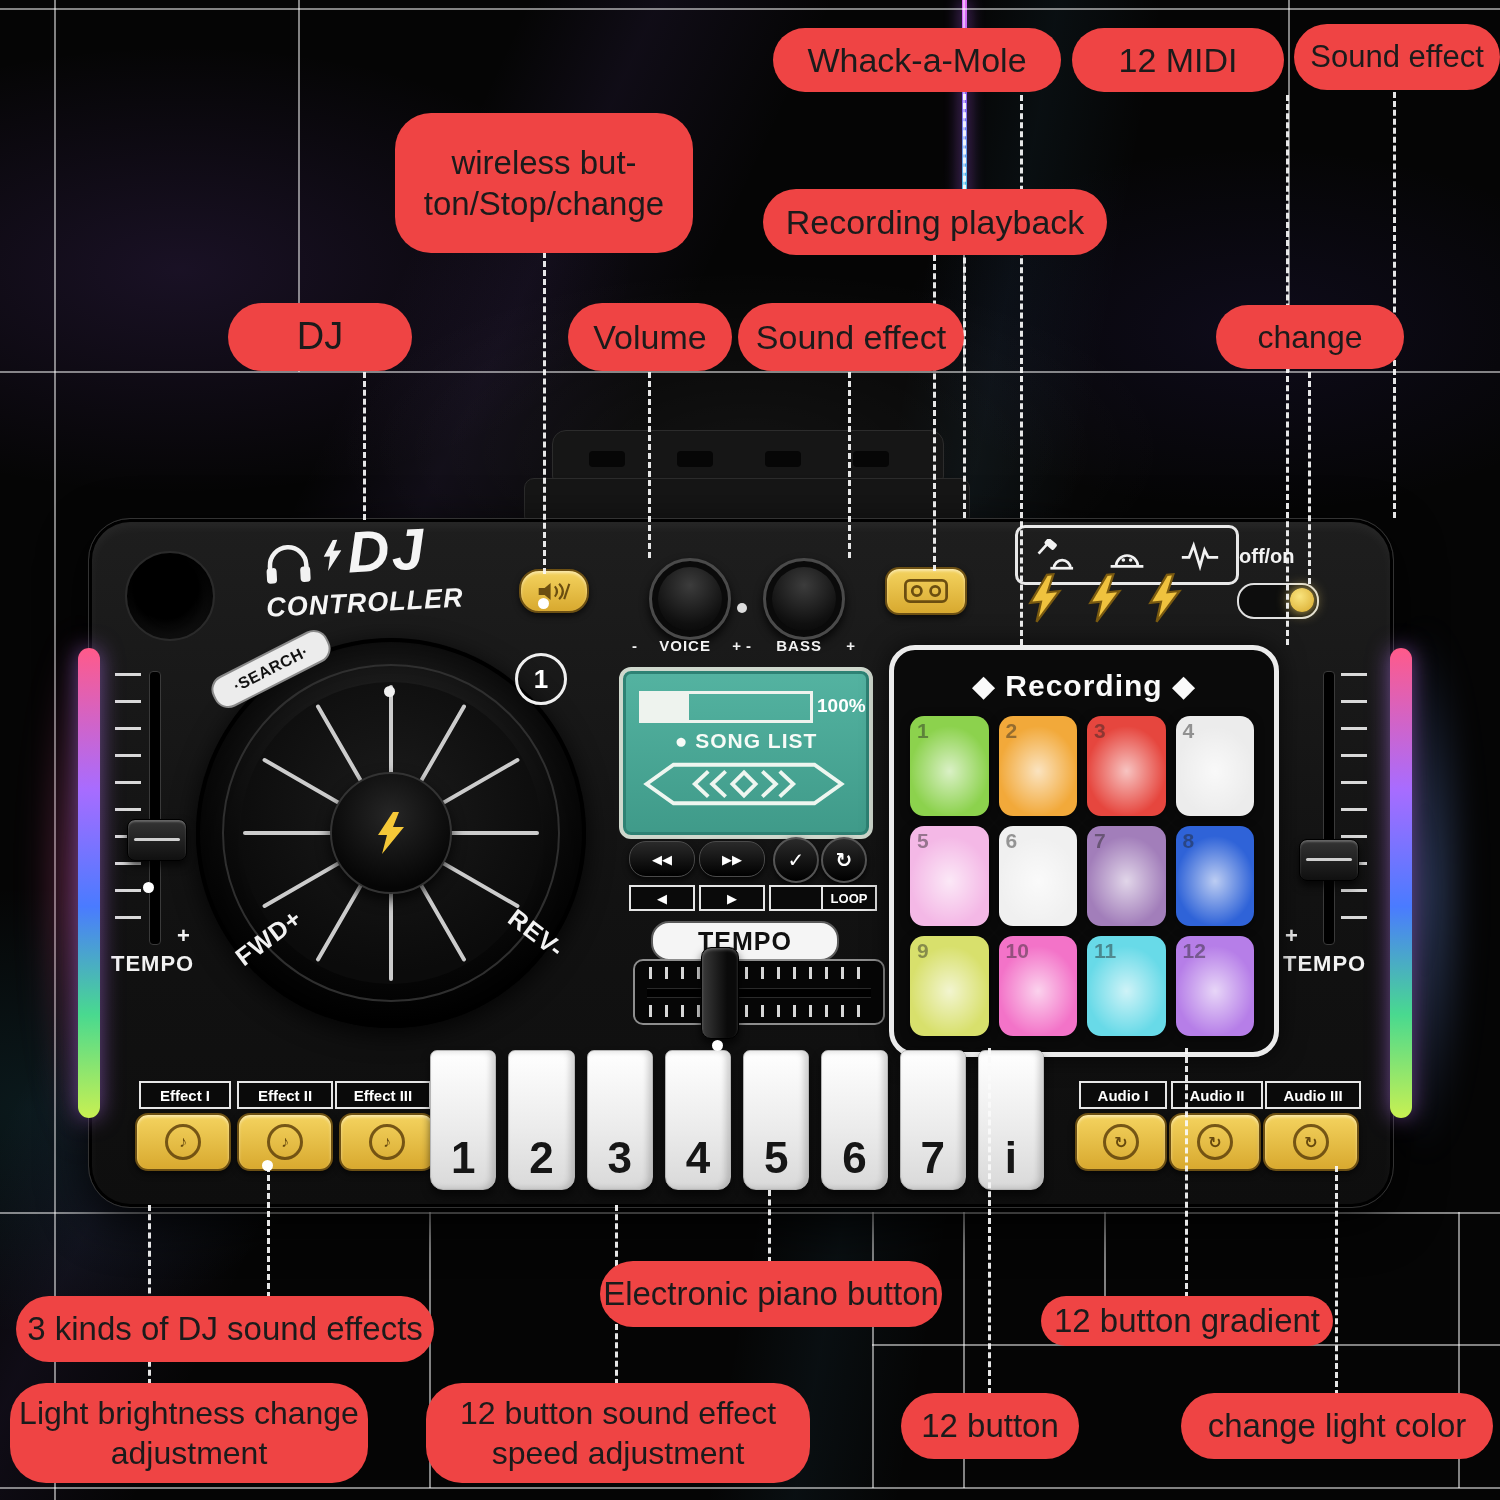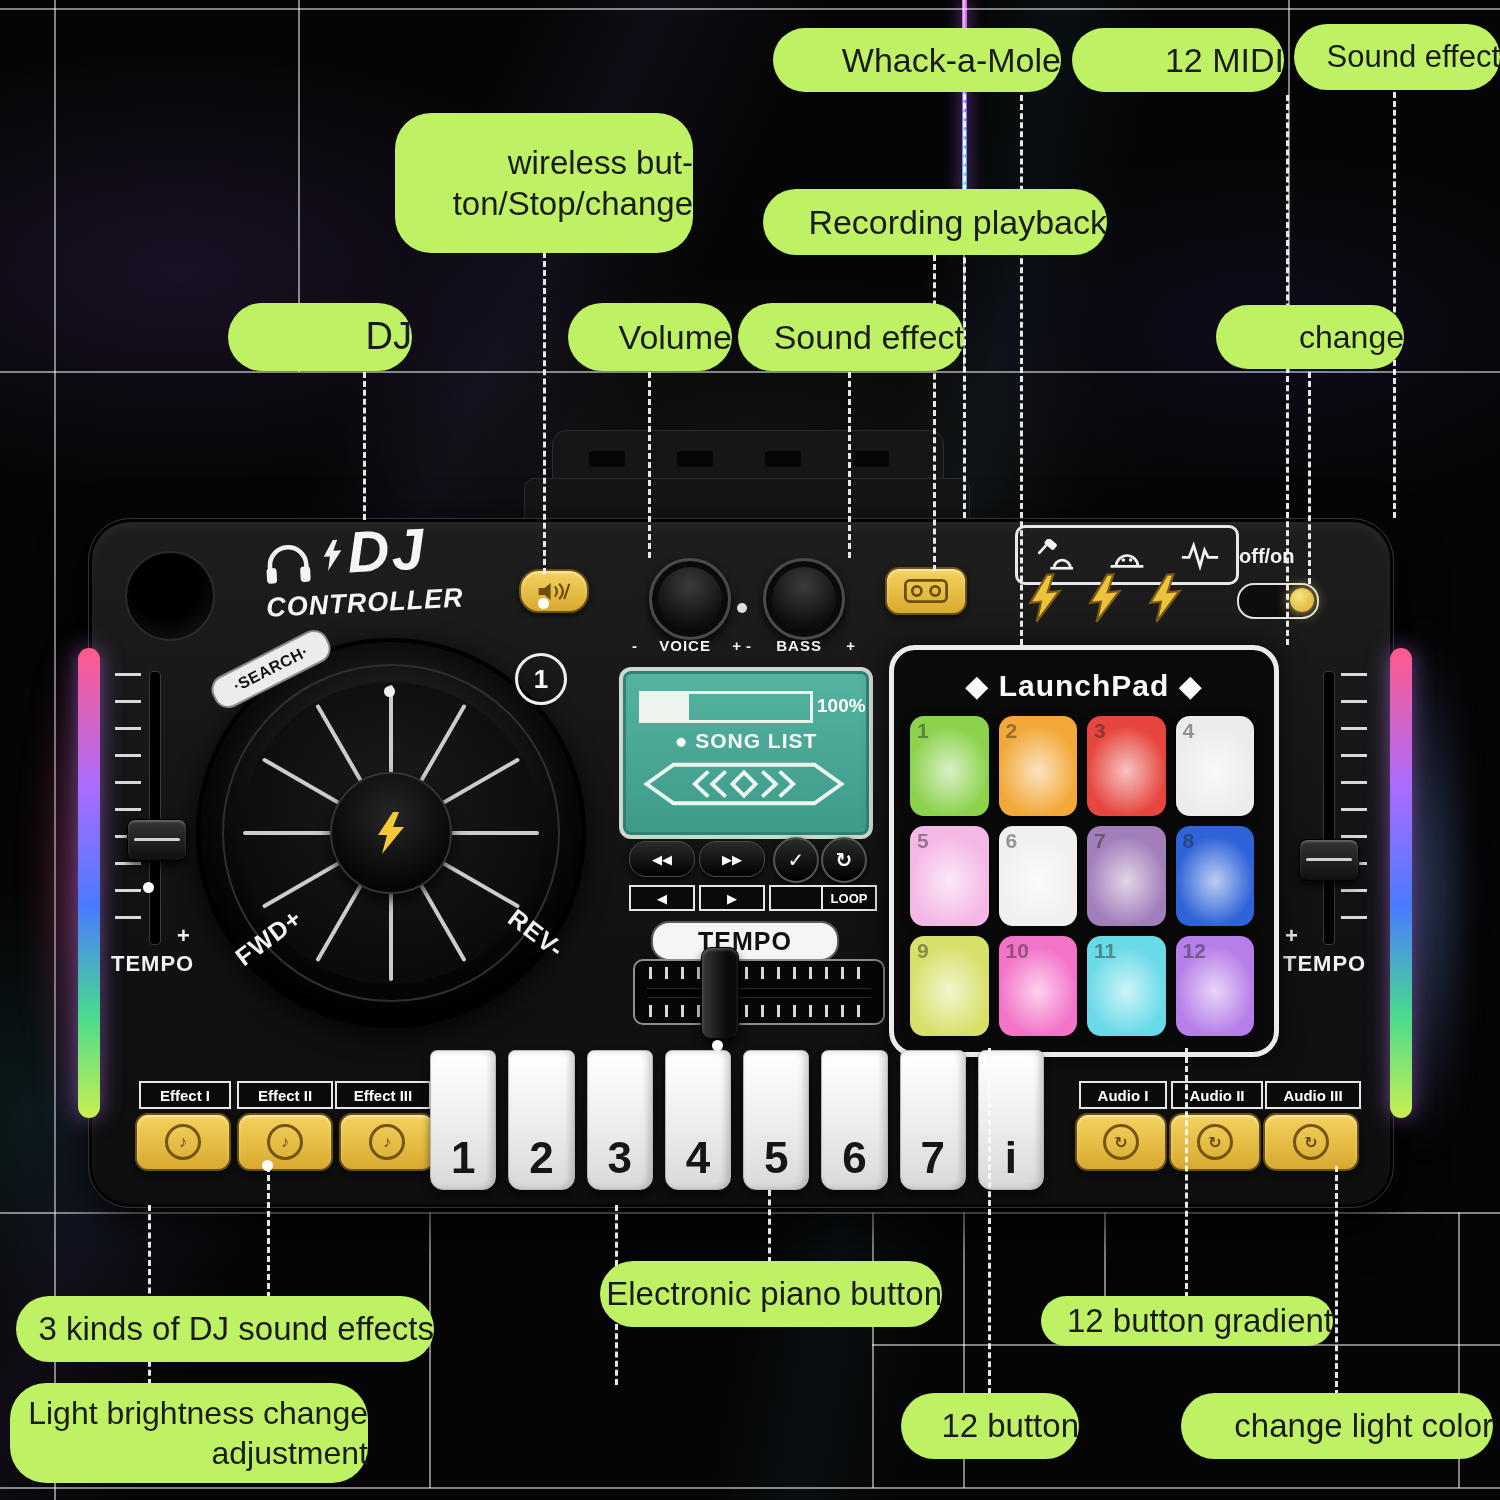--- a/index.html
+++ b/index.html
@@ -16,22 +16,22 @@
     linear-gradient(100deg, transparent 55%, rgba(90,200,255,.05) 60%, transparent 66%);}
   .neon{position:absolute;left:962px;top:0;width:5px;height:212px;z-index:1;
         background:linear-gradient(#e36cf5,#8a5cf0 45%,#3ad9e8);
         box-shadow:0 0 16px rgba(185,95,255,.85);}
   
   .gl{position:absolute;background:rgba(255,255,255,.5);z-index:1;}
   
   .dv{position:absolute;width:0;border-left:3px dashed rgba(250,250,250,.92);z-index:5;}
   .dot{position:absolute;width:11px;height:11px;border-radius:50%;background:#fff;z-index:6;}
   
-  .pill{position:absolute;z-index:7;background:#bef264;color:#1b1b1b;border-radius:36px;
-        display:flex;flex-direction:column;align-items:flex-end;justify-content:center;
+  .pill{position:absolute;z-index:7;background:#ef4444;color:#1b1b1b;border-radius:36px;
+        display:flex;flex-direction:column;align-items:center;justify-content:center;
         text-align:center;font-size:34px;line-height:1.25;}
   
   .device{position:absolute;left:88px;top:518px;width:1304px;height:688px;z-index:2;
           background:linear-gradient(180deg,#1e1e1e,#121212 55%,#0e0e0e);
           border:1px solid #333;border-radius:42px;
           box-shadow:inset 0 0 0 3px #000, inset 0 6px 14px rgba(255,255,255,.06), 0 14px 48px rgba(0,0,0,.85);}
   .handle{position:absolute;z-index:1;background:#161616;border:1px solid #2c2c2c;border-radius:14px;}
   .notch{position:absolute;background:#060606;border-radius:4px;}
   .strip{position:absolute;z-index:3;width:22px;border-radius:12px;filter:blur(.6px);
          background:linear-gradient(180deg,#ff5a8a,#a86cff 30%,#4a7bff 55%,#49d98f 78%,#c8f052);
@@ -325,21 +325,21 @@
     <div class="abs" style="left:544px;top:440px;width:248px;height:62px;background:#060606;border:2px solid rgba(255,255,255,.55);border-radius:10px;">
       <div class="hticks" style="left:14px;top:6px;width:220px;"></div>
       <div class="hticks" style="left:14px;top:44px;width:220px;"></div>
       <div class="abs" style="left:12px;top:27px;width:224px;height:8px;background:#000;border-top:1px solid #2a2a2a;box-shadow:0 1px 0 rgba(255,255,255,.15);"></div>
     </div>
     <div class="abs" style="left:612px;top:428px;width:36px;height:90px;border-radius:10px;border:1px solid #000;
          background:linear-gradient(90deg,#3a3a3a,#0a0a0a 70%);
          box-shadow:0 6px 10px rgba(0,0,0,.7), inset 0 2px 3px rgba(255,255,255,.25);"></div>
 
     <div class="lp" style="left:800px;top:126px;">
-      <div class="abs" style="left:0;top:18px;width:100%;text-align:center;font-size:30px;font-weight:800;color:#fafafa;letter-spacing:1px;">◆ LaunchPad ◆</div>
+      <div class="abs" style="left:0;top:18px;width:100%;text-align:center;font-size:30px;font-weight:800;color:#fafafa;letter-spacing:1px;">◆ Recording ◆</div>
       <div class="lp-grid">
         <div class="pad" style="background: rgb(140, 210, 77);">
             <span class="pnum">1</span>
           </div>
         <div class="pad" style="background: rgb(242, 169, 58);">
             <span class="pnum">2</span>
           </div>
         <div class="pad" style="background: rgb(230, 70, 62);">
             <span class="pnum">3</span>
           </div>
@@ -488,19 +488,23 @@
   <div class="pill" style="left:16px;top:1296px;width:418px;height:66px;font-size:33px;">
       <span>3 kinds of DJ sound effects</span>
     </div>
   <div class="pill" style="left:1041px;top:1296px;width:292px;height:50px;font-size:33px;">
       <span>12 button gradient</span>
     </div>
   <div class="pill" style="left:10px;top:1383px;width:358px;height:100px;font-size:32px;">
     <span>Light brightness change</span>
       <span>adjustment</span>
   </div>
+  <div class="pill" style="left:426px;top:1383px;width:384px;height:100px;font-size:32px;">
+    <span>12 button sound effect</span>
+      <span>speed adjustment</span>
+  </div>
   <div class="pill" style="left:901px;top:1393px;width:178px;height:66px;font-size:33px;">
       <span>12 button</span>
     </div>
   <div class="pill" style="left:1181px;top:1393px;width:312px;height:66px;font-size:33px;">
       <span>change light color</span>
     </div>
 </div>
 
 </body></html>

